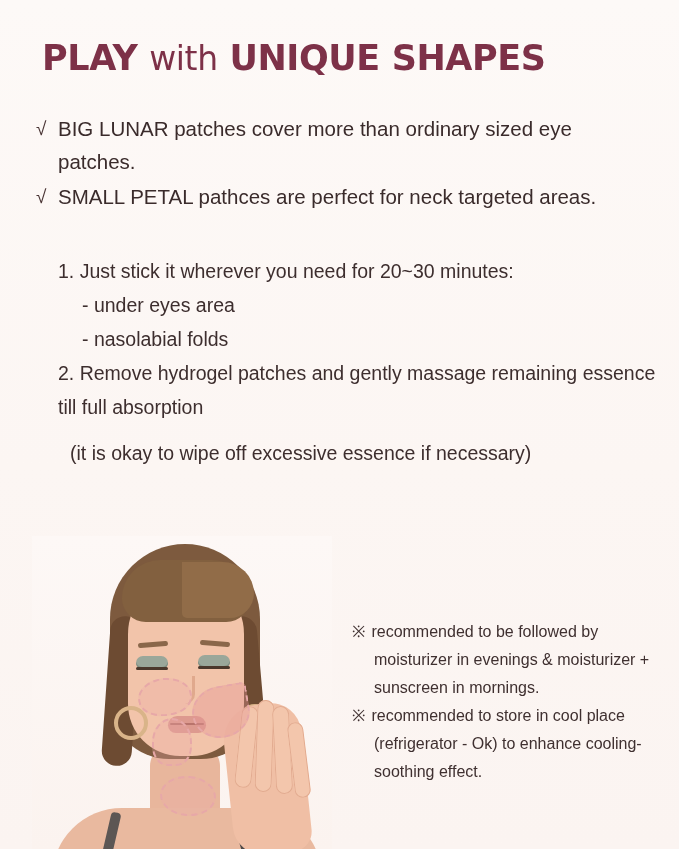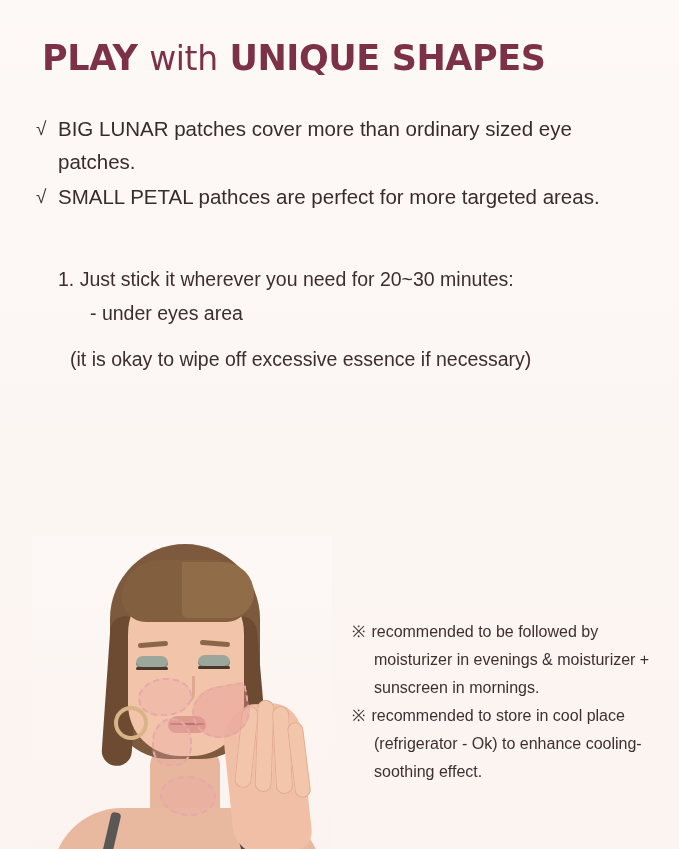--- a/index.html
+++ b/index.html
@@ -58,31 +58,31 @@
     font-size: 19px;
     color: #4a3535;
     line-height: 33px;
   }
   .bullet-text {
     flex: 1 1 auto;
   }
   .steps {
     position: absolute;
     left: 58px;
-    top: 262px;
+    top: 254px;
     width: 605px;
     font-size: 19.5px;
     line-height: 34px;
     color: #3d2e2e;
   }
   .step {
     margin: 0;
   }
   .sub {
-    margin-left: 32px;
+    margin-left: 24px;
   }
   .note {
     margin: 12px;
   }
   .photo {
     position: absolute;
     left: 32px;
     top: 536px;
     width: 300px;
     height: 313px;
@@ -306,27 +306,29 @@
     <span>UNIQUE SHAPES</span>
   </div>
 
   <div class="bullets">
     <div class="bullet">
       <span class="check">√</span>
       <span class="bullet-text">BIG LUNAR patches cover more than ordinary sized eye patches.</span>
     </div>
     <div class="bullet">
       <span class="check">√</span>
-      <span class="bullet-text">SMALL PETAL pathces are perfect for more targeted areas.</span>
+      <span class="bullet-text">SMALL PETAL pathces are perfect for neck targeted areas.</span>
     </div>
   </div>
 
   <div class="steps">
     <p class="step">1. Just stick it wherever you need for 20~30 minutes:</p>
     <p class="step sub">- under eyes area</p>
+    <p class="step sub">- nasolabial folds</p>
+    <p class="step">2. Remove hydrogel patches and gently massage remaining essence till full absorption</p>
     <p class="note">(it is okay to wipe off excessive essence if necessary)</p>
   </div>
 
   <div class="photo">
     <div class="portrait">
       <div class="bg-blob"></div>
       <div class="neck"></div>
       <div class="shoulders"></div>
       <div class="strap-l"></div>
       <div class="strap-r"></div>

